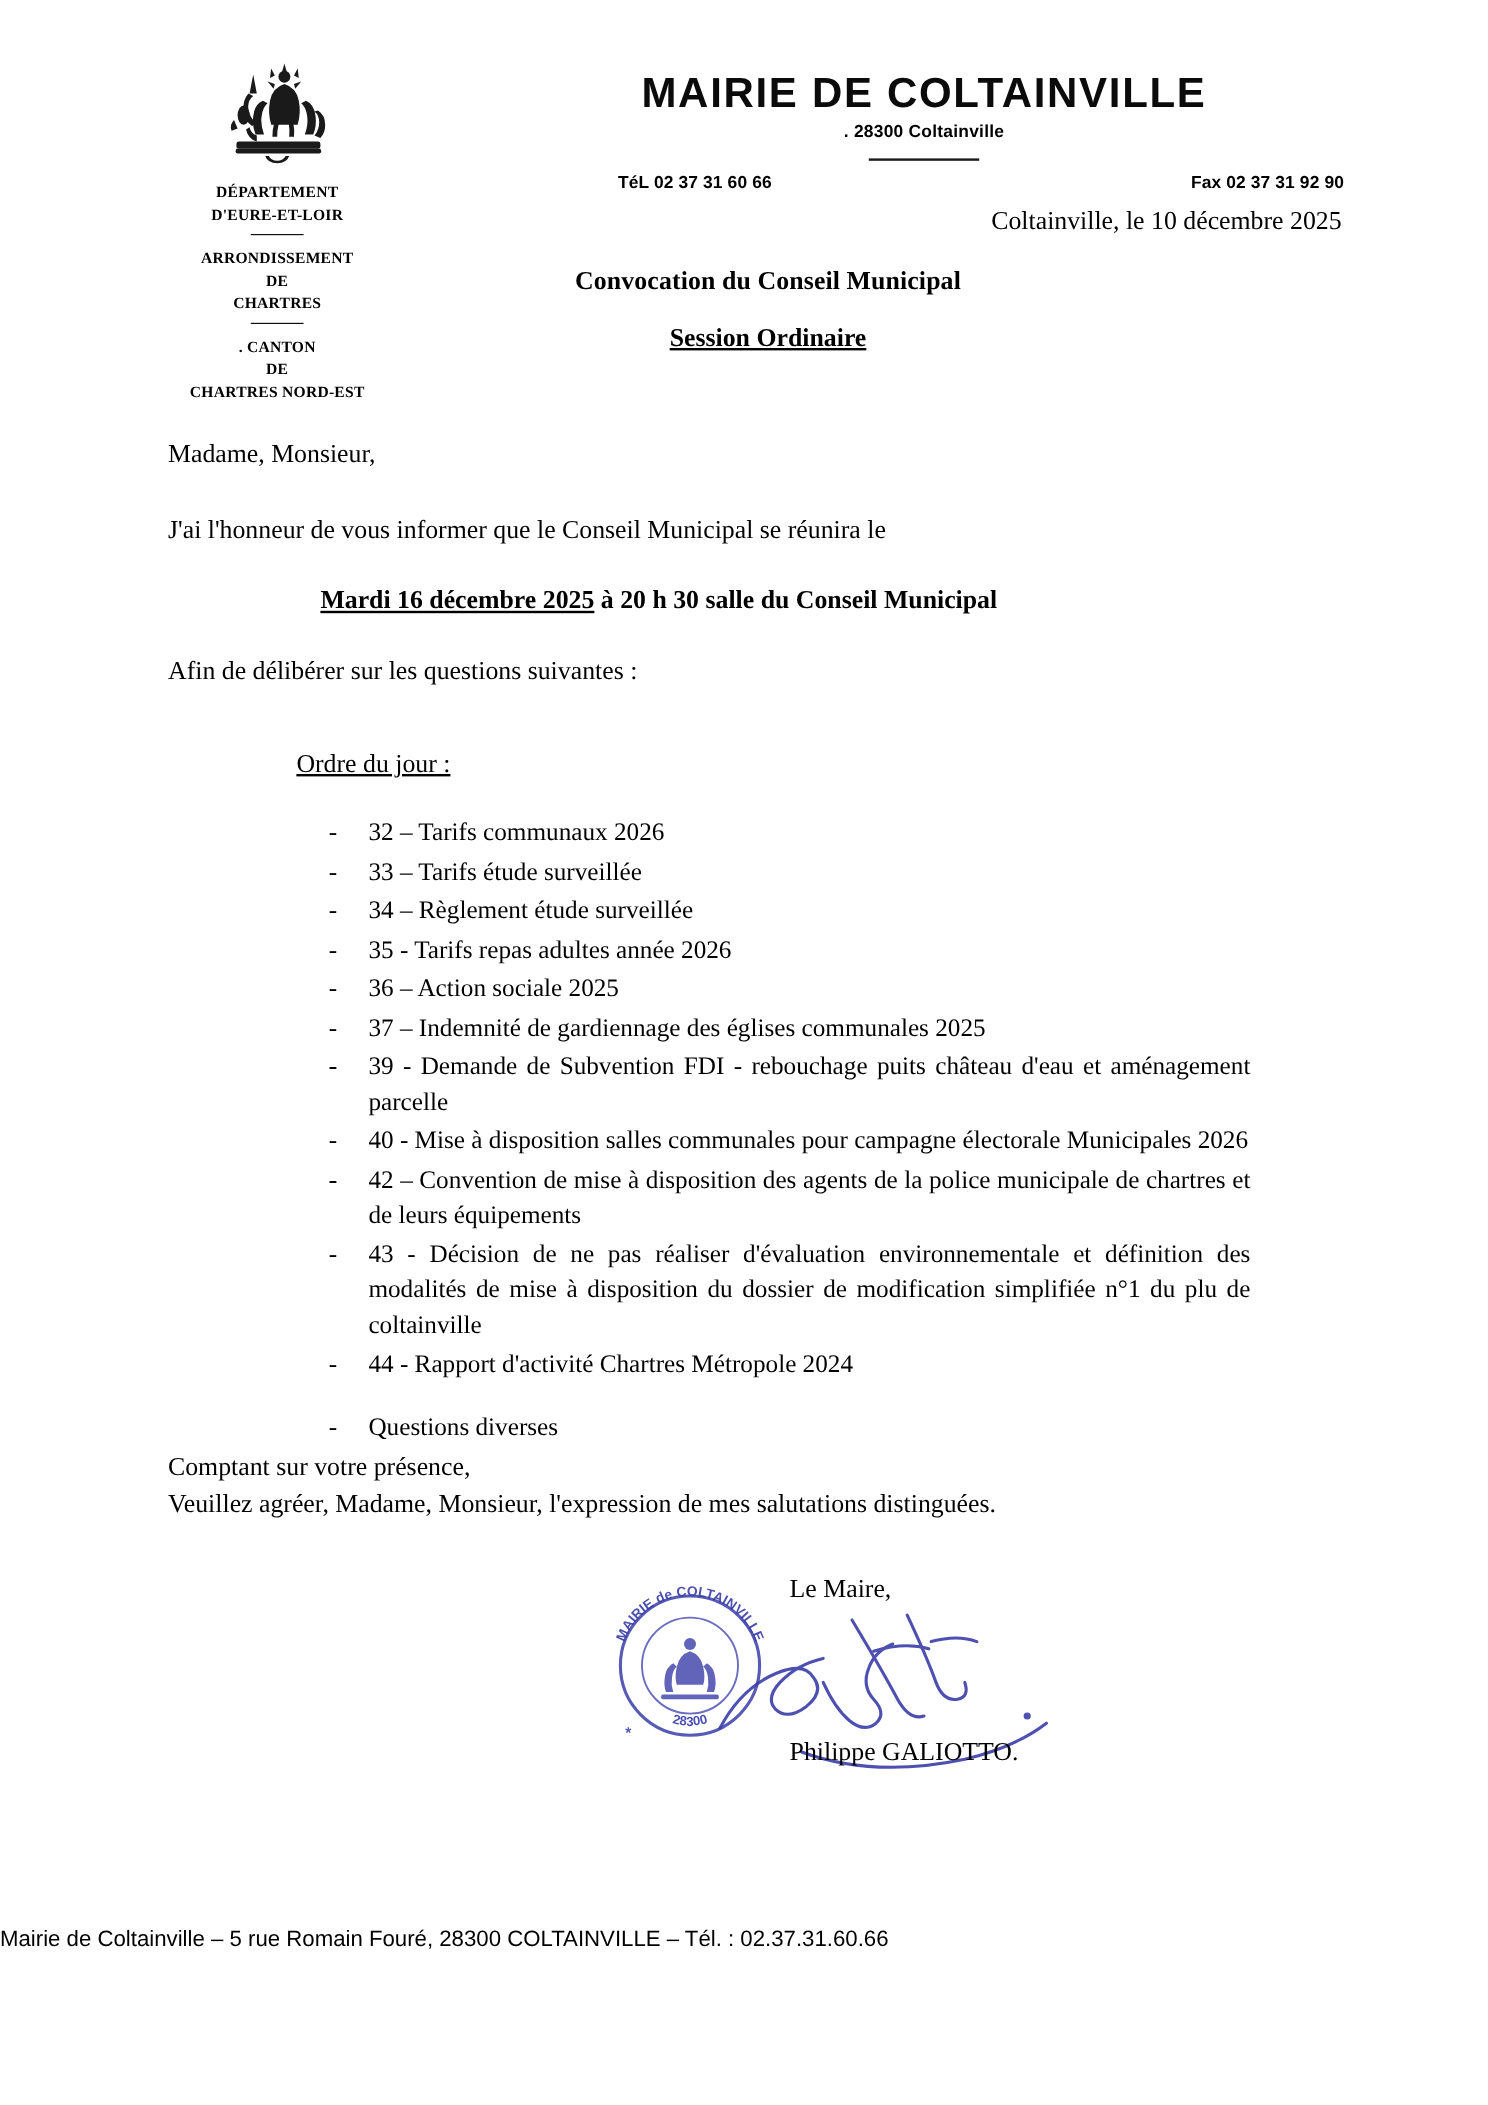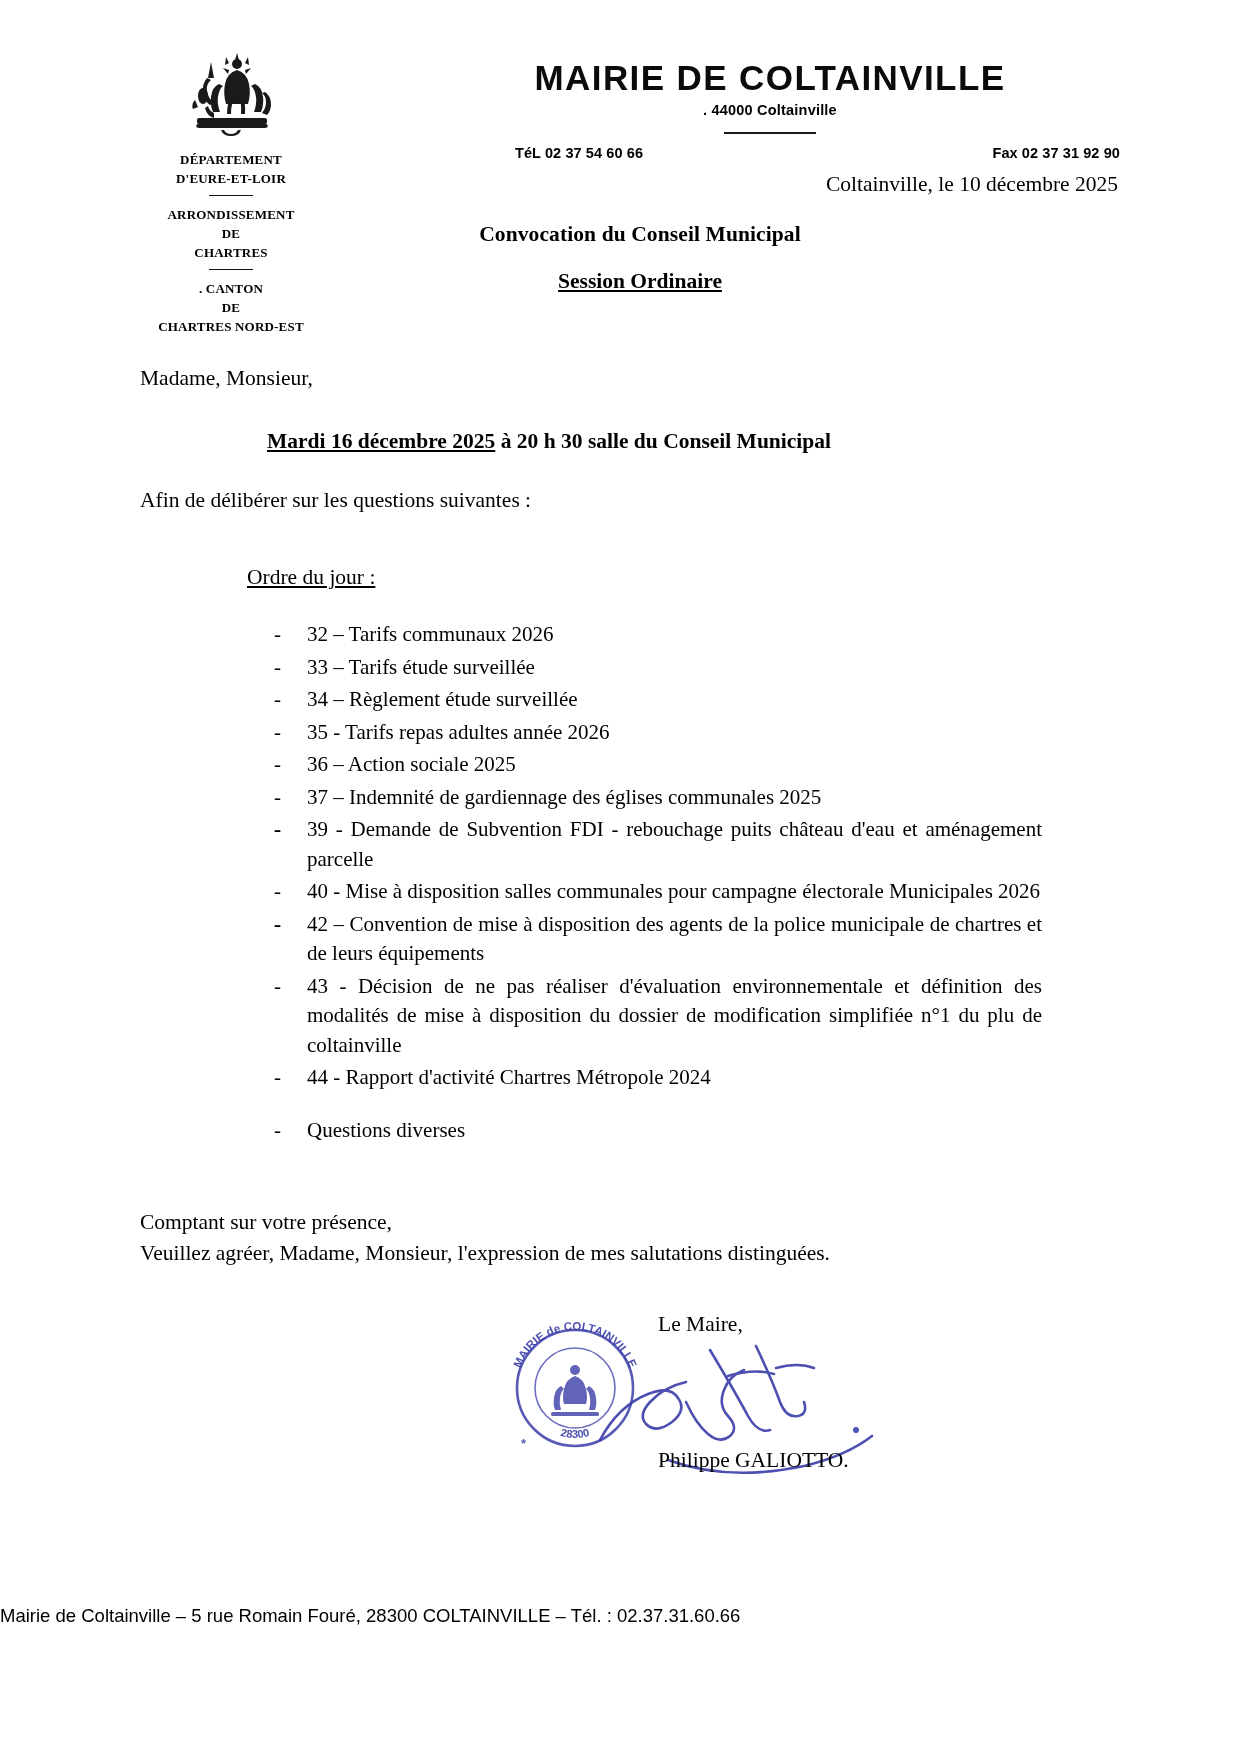--- a/index.html
+++ b/index.html
@@ -292,36 +292,37 @@
     <div class="masthead-rule"></div>
     <div class="masthead-block">
       <div class="masthead-line">. CANTON</div>
       <div class="masthead-line">DE</div>
       <div class="masthead-line">CHARTRES NORD-EST</div>
     </div>
   </div>
 
   <div class="letterhead">
     <div class="letterhead-title">MAIRIE DE COLTAINVILLE</div>
-    <div class="letterhead-sub">. 44000 Coltainville</div>
+    <div class="letterhead-sub">. 28300 Coltainville</div>
     <div class="letterhead-rule"></div>
   </div>
 
   <div class="contacts">
-    <div class="tel">TéL 02 37 54 60 66</div>
+    <div class="tel">TéL 02 37 31 60 66</div>
     <div class="fax">Fax 02 37 31 92 90</div>
   </div>
 
   <div class="dateline">Coltainville, le 10 décembre 2025</div>
 
   <div class="doc-title">Convocation du Conseil Municipal</div>
   <div class="doc-subtitle">Session Ordinaire</div>
 
   <div class="body-area">
     <p class="salutation">Madame, Monsieur,</p>
+    <p class="intro">J'ai l'honneur de vous informer que le Conseil Municipal se réunira le</p>
     <p class="meeting-line">
       <span class="u">Mardi 16 décembre 2025</span><span> à 20 h 30 salle du Conseil Municipal</span>
     </p>
     <p class="purpose">Afin de délibérer sur les questions suivantes :</p>
 
     <p class="agenda-heading"><span>Ordre du jour :</span></p>
 
     <ul class="agenda-list">
       <li class="agenda-item"><span class="dash">-</span><span>32 – Tarifs communaux 2026</span></li>
       <li class="agenda-item"><span class="dash">-</span><span>33 – Tarifs étude surveillée</span></li>

